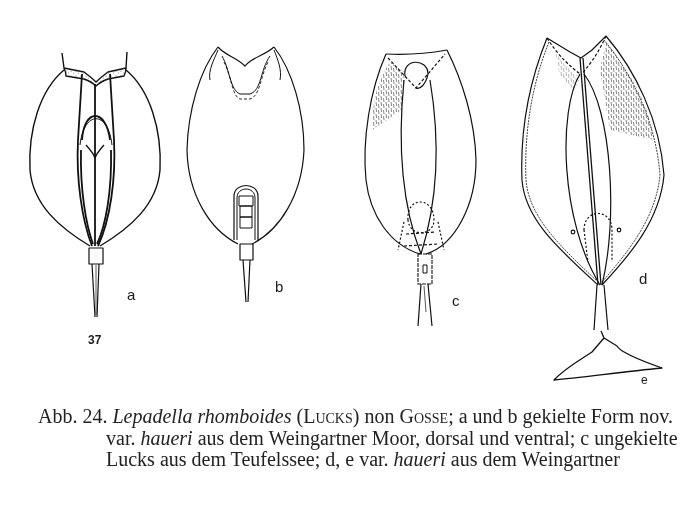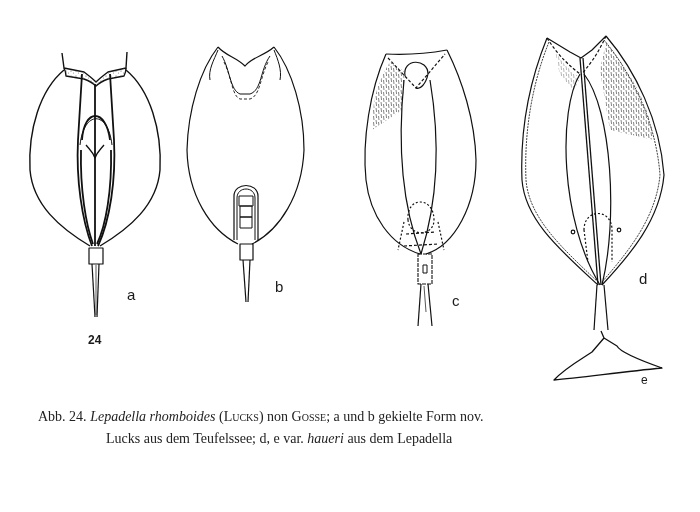--- a/index.html
+++ b/index.html
@@ -1,20 +1,20 @@
 <!DOCTYPE html>
 <html><head>
 <meta charset="utf-8">
 <style>
   html, body { margin: 0; padding: 0; background: #ffffff; }
   body { width: 700px; height: 512px; position: relative; overflow: hidden; font-family: "DejaVu Serif", "Liberation Serif", serif; color: #1a1a1a; }
   #figure { position: absolute; left: 0; top: 0; width: 700px; height: 400px; }
   .panel-label { position: absolute; font-family: "Liberation Sans", "DejaVu Sans", sans-serif; font-size: 15px; color: #1a1a1a; }
   .fignum { position: absolute; font-family: "Liberation Sans", "DejaVu Sans", sans-serif; font-size: 12px; font-weight: bold; color: #1a1a1a; }
-  #caption { position: absolute; left: 38px; top: 406px; width: 640px; font-family: "Liberation Serif", "DejaVu Serif", serif; font-size: 14px; line-height: 21.5px; color: #222; }
+  #caption { position: absolute; left: 38px; top: 406px; width: 640px; font-family: "Liberation Serif", "DejaVu Serif", serif; font-size: 20px; line-height: 21.5px; color: #222; }
   #caption .line { white-space: nowrap; }
   #caption .indent { padding-left: 68px; }
   #caption i { font-style: italic; }
   .sc { font-variant: small-caps; }
 </style>
 </head>
 <body>
 
 <div id="figure">
   <svg width="700" height="400" viewBox="0 0 700 400" xmlns="http://www.w3.org/2000/svg">
@@ -130,24 +130,27 @@
     <g fill="none" stroke="#111" stroke-width="1.3" stroke-linejoin="round">
       <path d="M601,331 L604,338 L592,352 C580,360 565,368 554,380 C580,378 620,372 662,368 C645,362 620,352 617,346 L604,338"></path>
     </g>
   </svg>
 
   <span class="panel-label" style="left:127px; top:286px;">a</span>
   <span class="panel-label" style="left:275px; top:278px;">b</span>
   <span class="panel-label" style="left:452px; top:292px;">c</span>
   <span class="panel-label" style="left:639px; top:270px;">d</span>
   <span class="panel-label" style="left:641px; top:373px; font-size:12px;">e</span>
-  <span class="fignum" style="left:88px; top:333px;">24</span>
+  <span class="fignum" style="left:88px; top:333px;">37</span>
 </div>
 
 <div id="caption">
   <div class="line">
     <span>Abb. 24.</span>
     <i>Lepadella rhomboides</i><span> (</span><span class="sc">Lucks</span><span>) non </span><span class="sc">Gosse</span><span>; a und b gekielte Form nov.</span>
   </div>
   <div class="line indent">
-    <span>Lucks aus dem Teufelssee; d, e var. </span><i>haueri</i><span> aus dem Lepadella</span>
+    <span>var. </span><i>haueri</i><span> aus dem Weingartner Moor, dorsal und ventral; c ungekielte</span>
+  </div>
+  <div class="line indent">
+    <span>Lucks aus dem Teufelssee; d, e var. </span><i>haueri</i><span> aus dem Weingartner</span>
   </div>
 </div>
 
 </body></html>

